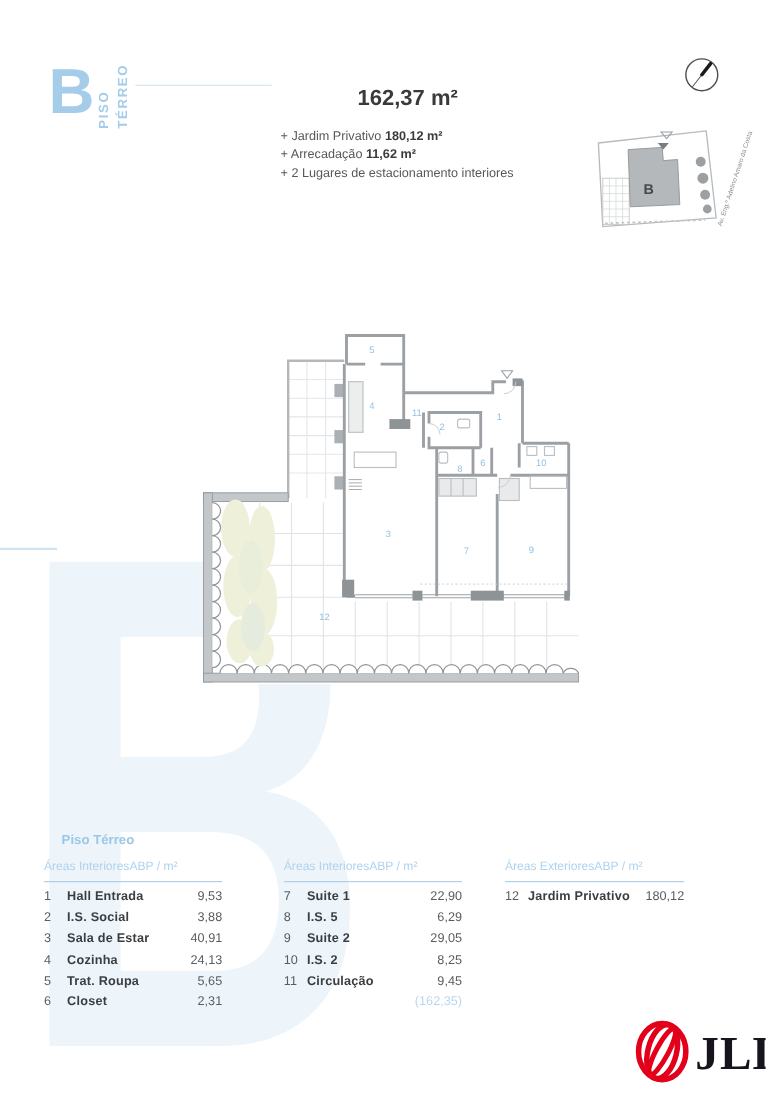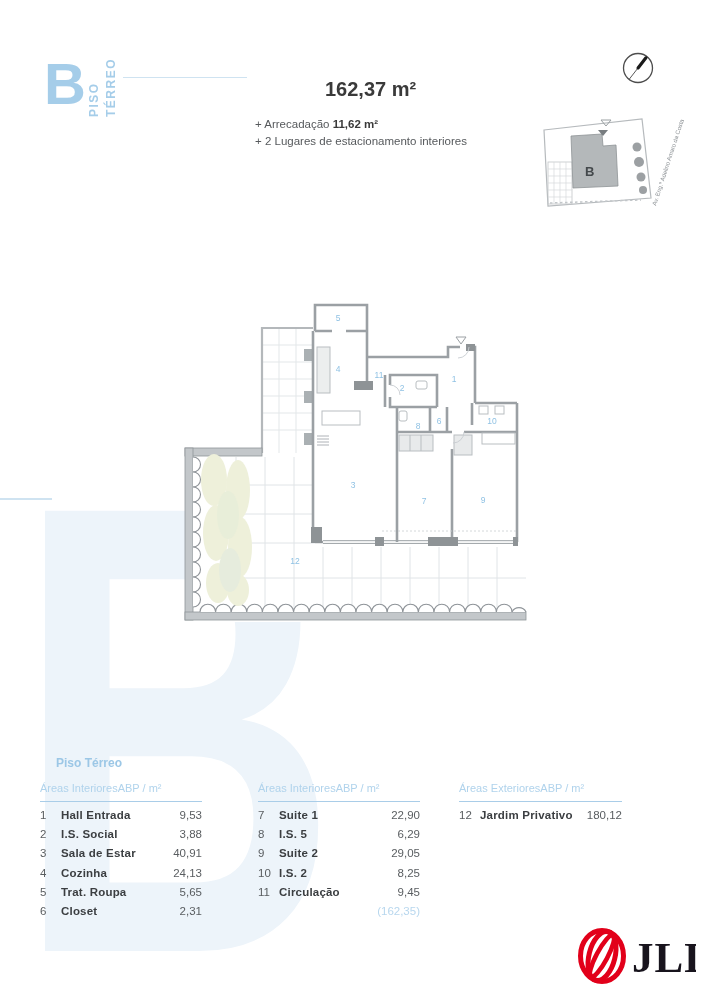--- a/index.html
+++ b/index.html
@@ -45,20 +45,21 @@
 
 <div class="page">
 
   <div class="watermark">B</div>
 
   <div class="block-b">B</div>
   <div class="piso-vert"><span>PISO</span><br><span>TÉRREO</span></div>
   <div class="hdr-line"></div>
   <div class="t2-area">162,37 m²</div>
   <div class="features">
+      <div><span>+ Jardim Privativo </span><span class="feat-val">180,12 m²</span></div>
       <div><span>+ Arrecadação </span><span class="feat-val">11,62 m²</span></div>
       <div><span>+ 2 Lugares de estacionamento interiores</span><span class="feat-val"></span></div>
     </div>
   <div class="left-divider"></div>
 
   <svg class="compass" width="40" height="40" viewBox="0 0 40 40">
     <circle cx="20" cy="20" r="14.5" fill="none" stroke="#4d4d4d" stroke-width="1.3"></circle>
     <g transform="rotate(38 20 20)">
       <line x1="20" y1="6" x2="20" y2="34" stroke="#555" stroke-width="0.9"></line>
       <rect x="18.4" y="5.5" width="3.2" height="16" rx="1.6" fill="#1a1a1a"></rect>

